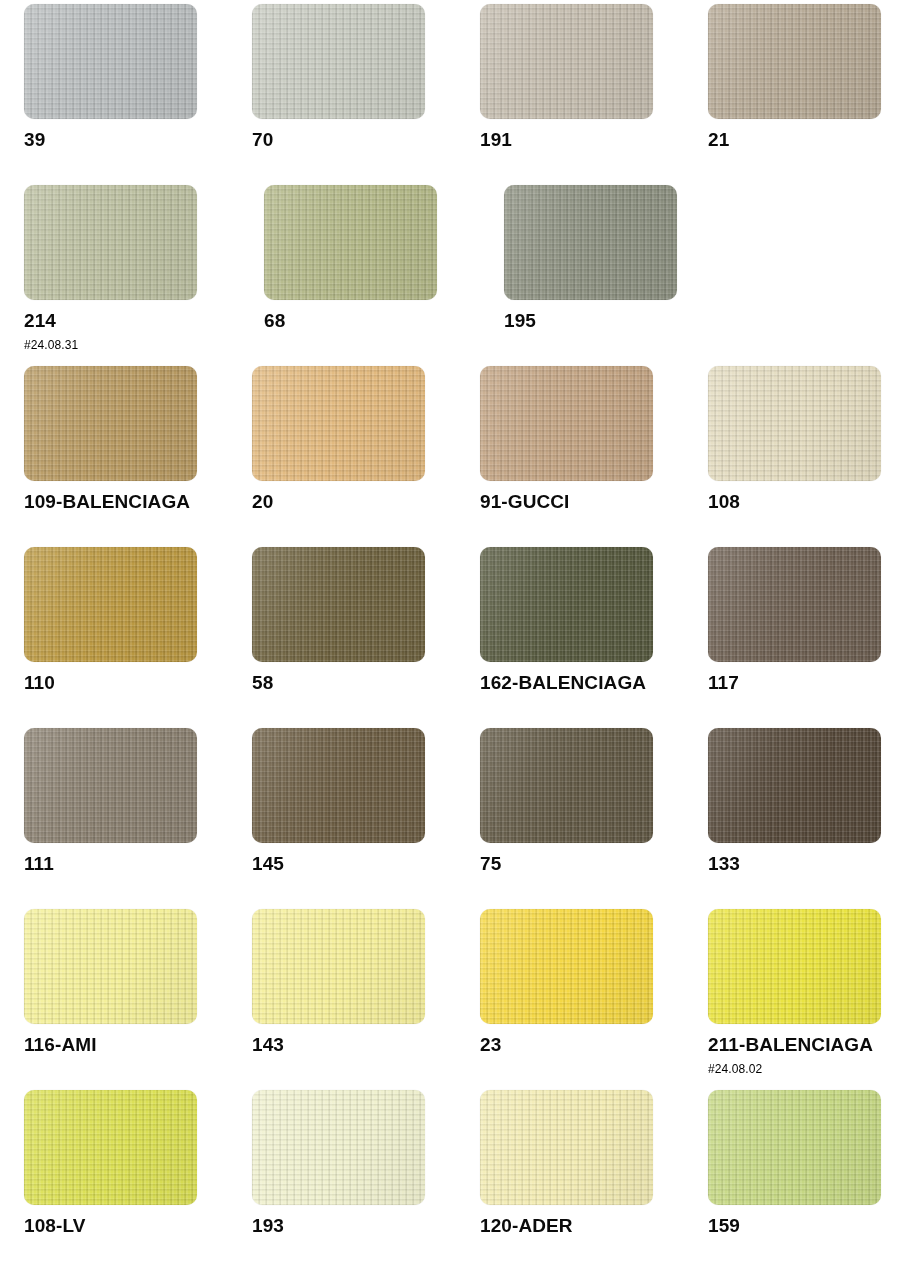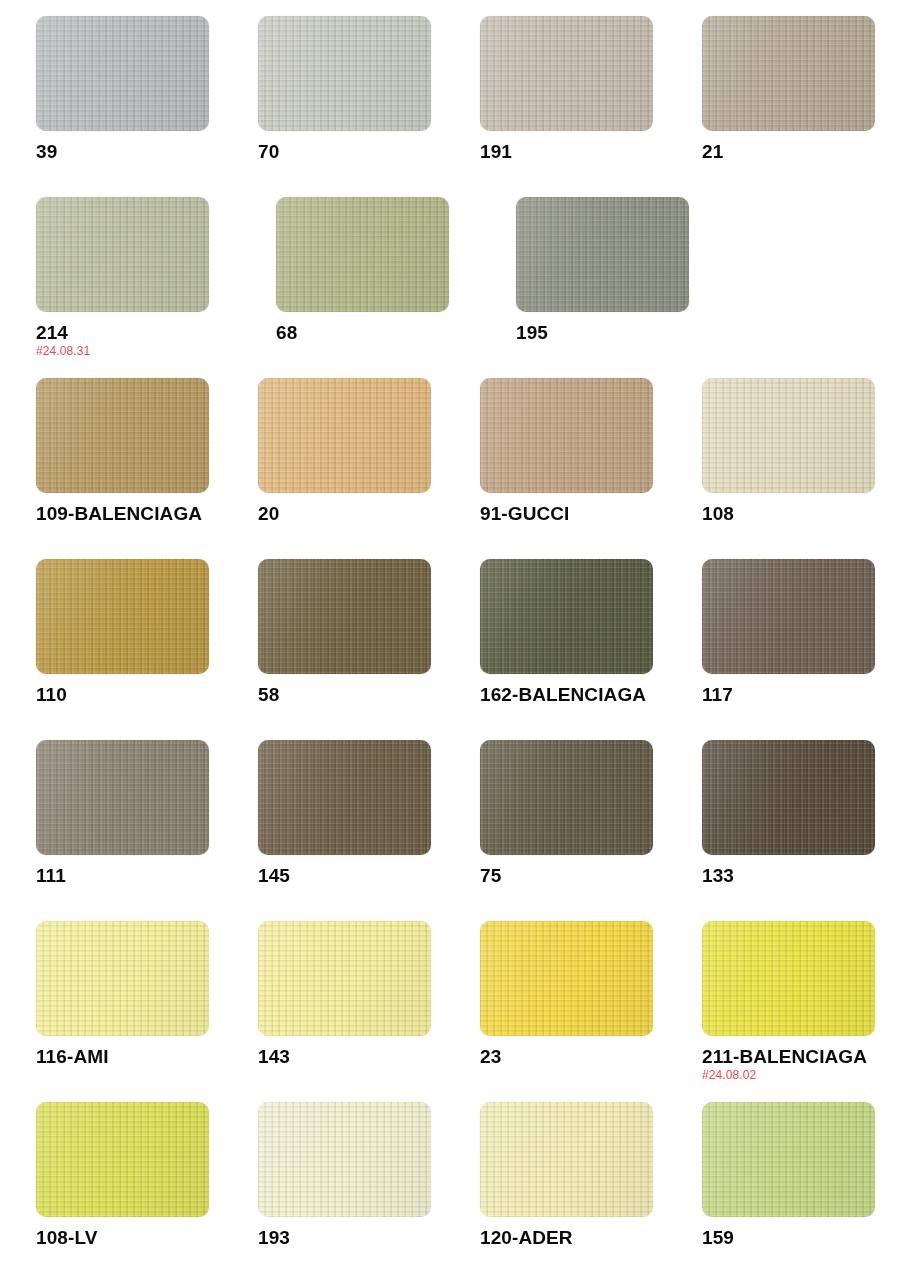--- a/index.html
+++ b/index.html
@@ -12,21 +12,21 @@
     height: 1267px;
     font-family: "Liberation Sans", sans-serif;
     -webkit-font-smoothing: antialiased;
     overflow: hidden;
   }
 
   #swatch-grid {
     position: relative;
     width: 920px;
     height: 1267px;
-    padding: 16px;
+    padding: 4px;
     box-sizing: border-box;
   }
 
   .swatch-row {
     display: flex;
     flex-direction: row;
     height: 181px;
   }
 
   .swatch-cell {
@@ -97,24 +97,24 @@
     margin-top: 11px;
     font-size: 19px;
     font-weight: 700;
     color: #0b0b0b;
     letter-spacing: 0.1px;
     line-height: 1.08;
     white-space: nowrap;
   }
 
   .swatch-sublabel {
-    margin-top: 1px;
+    margin-top: 7px;
     font-size: 12px;
     font-weight: 400;
-    color: #ef4444;
+    color: #000000;
     letter-spacing: 0.1px;
     line-height: 1.05;
     white-space: nowrap;
   }
   .swatch-sublabel:empty { display: none; }
 </style>
 </head>
 <body style="background-color: rgb(255, 255, 255);">
 
 <div id="swatch-grid">

